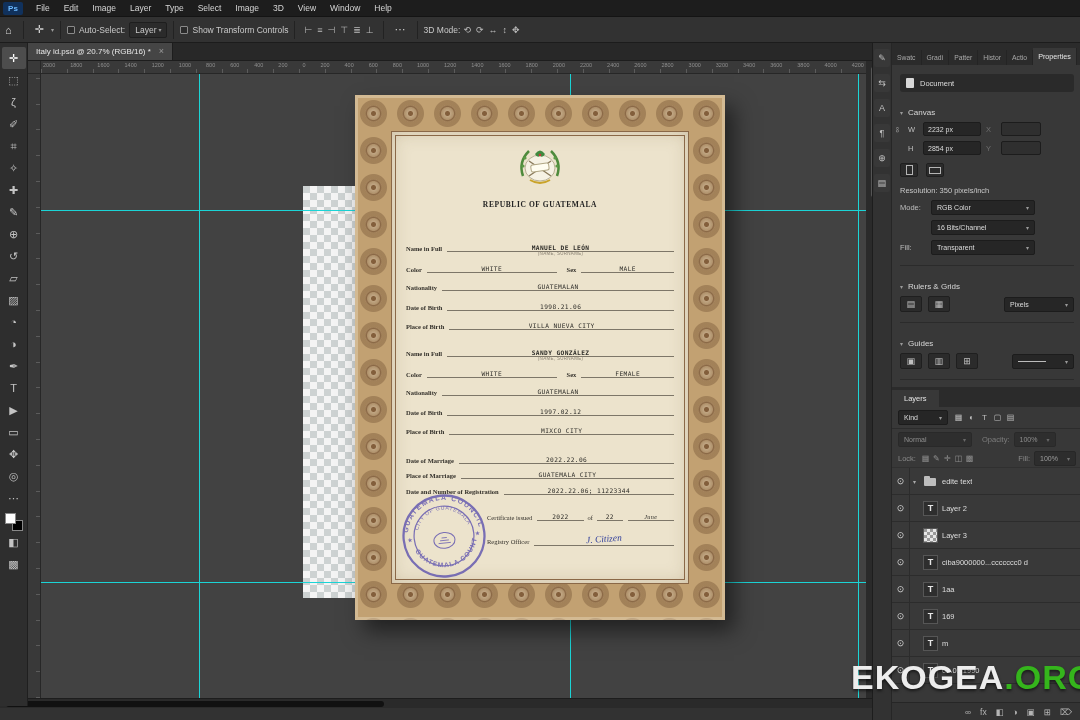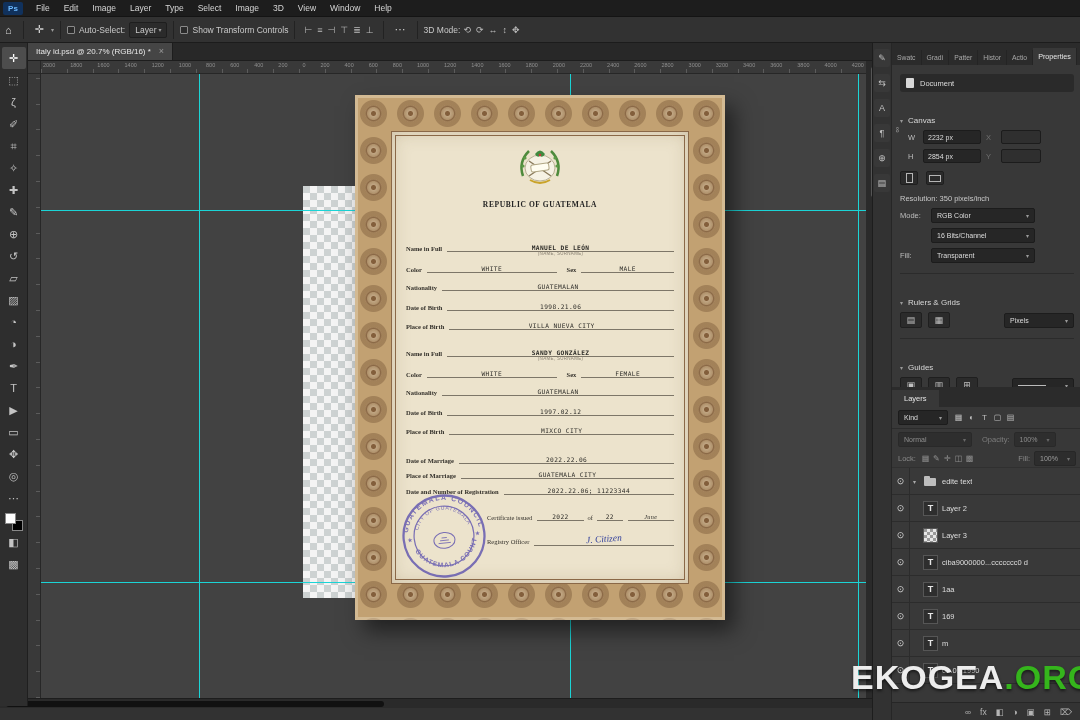--- a/index.html
+++ b/index.html
@@ -76,21 +76,21 @@
   #rightcol{position:absolute;left:872px;top:43px;width:208px;height:677px;background:#323232;border-left:1px solid #1d1d1d;z-index:10}
   #iconstrip{position:absolute;left:0;top:6px;width:18px;display:flex;flex-direction:column;gap:7px;align-items:center}
   #iconstrip span{width:16px;height:18px;display:flex;align-items:center;justify-content:center;font-size:9px;color:#c2c2c2;background:#383838;border-radius:2px}
   #panels{position:absolute;left:18px;top:0;width:190px;height:677px;background:#333;border-left:1px solid #262626}
   #paneltabs{height:22px;background:#2b2b2b;display:flex;align-items:flex-end;overflow:hidden}
   .ptab{font-size:6.8px;color:#a8a8a8;padding:4px 5px;white-space:nowrap;border-right:1px solid #242424}
   .ptab.active{background:#383838;color:#e8e8e8;font-size:7.2px}
   #propsbody{position:absolute;left:0;top:22px;width:190px;height:322px;background:#383838;padding:0 8px;overflow:hidden;font-size:7.5px}
   #docchip{margin-top:9px;height:18px;background:#2a2a2a;border-radius:3px;display:flex;align-items:center;gap:6px;padding:0 6px;color:#ddd}
   #docchip .dicon{width:8px;height:10px;background:#d8d8d8;border-radius:1px}
-  .sechead{margin-top:24px;display:flex;align-items:center;gap:5px;color:#d8d8d8;font-size:8px}
+  .sechead{margin-top:16px;display:flex;align-items:center;gap:5px;color:#d8d8d8;font-size:8px}
   .schev{font-size:6px;color:#999}
   .prow{display:flex;align-items:center;gap:5px;margin-top:5px}
   .plab{width:10px;color:#bdbdbd}
   .plab.dim{color:#6f6f6f}
   .pinput{background:#262626;border:1px solid #1c1c1c;border-radius:2px;height:14px;display:flex;align-items:center;padding:0 4px;font-size:7px;color:#ddd;width:58px}
   .pinput.dis{background:#2f2f2f;color:#666;width:40px}
   .pselect{background:#262626;border:1px solid #1c1c1c;border-radius:2px;height:15px;display:flex;align-items:center;padding:0 5px;font-size:7px;color:#ddd}
   .pselect .caret{margin-left:auto}
   .chain{position:absolute;left:3px;top:60px;font-size:8px;color:#999;transform:rotate(90deg)}
   .orient{width:18px;height:14px;background:#2b2b2b;border:1px solid #1f1f1f;border-radius:2px;display:flex;align-items:center;justify-content:center}

